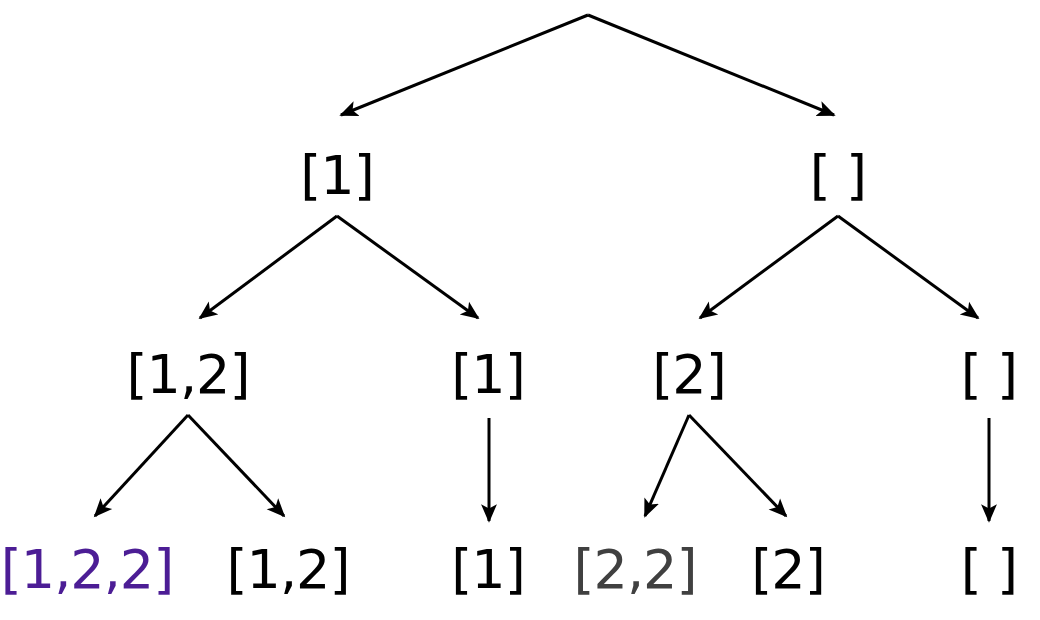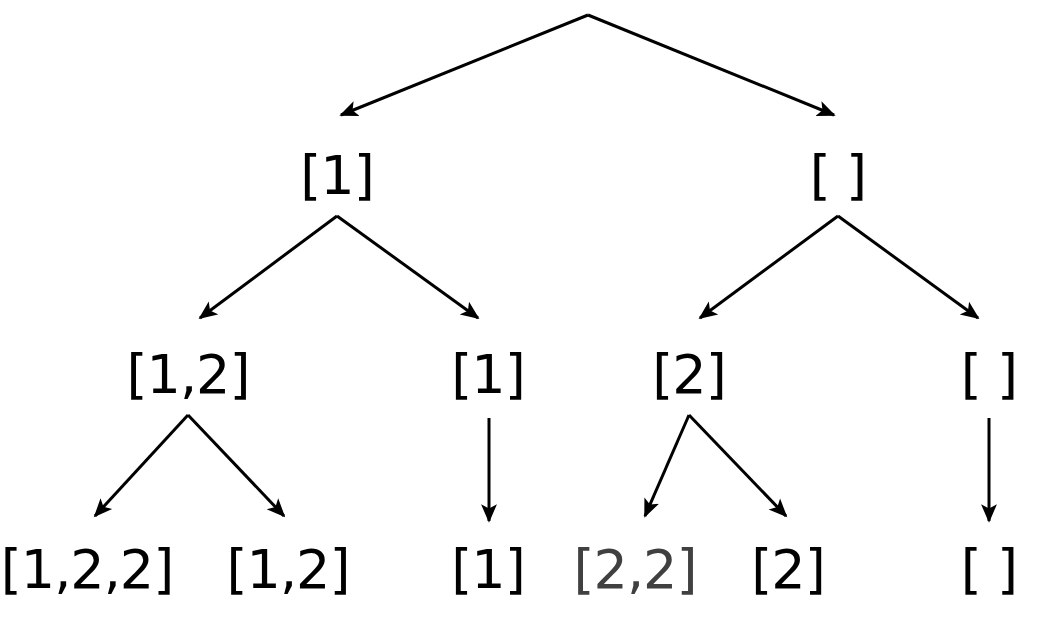--- a/index.html
+++ b/index.html
@@ -66,21 +66,21 @@
       </g>
   </svg>
 
   <div id="nodes-layer">
       <div class="node-label" style="left: 337px; top: 176px; color: rgb(0, 0, 0);">[1]</div>
       <div class="node-label" style="left: 838px; top: 176px; color: rgb(0, 0, 0);">[ ]</div>
       <div class="node-label" style="left: 188px; top: 375px; color: rgb(0, 0, 0);">[1,2]</div>
       <div class="node-label" style="left: 488px; top: 375px; color: rgb(0, 0, 0);">[1]</div>
       <div class="node-label" style="left: 689px; top: 375px; color: rgb(0, 0, 0);">[2]</div>
       <div class="node-label" style="left: 989px; top: 375px; color: rgb(0, 0, 0);">[ ]</div>
-      <div class="node-label" style="left: 87px; top: 570px; color: #000000;">[1,2,2]</div>
+      <div class="node-label" style="left: 87px; top: 570px; color: #4c1d95;">[1,2,2]</div>
       <div class="node-label" style="left: 288px; top: 570px; color: rgb(0, 0, 0);">[1,2]</div>
       <div class="node-label" style="left: 488px; top: 570px; color: rgb(0, 0, 0);">[1]</div>
       <div class="node-label" style="left: 635px; top: 570px; color: #404040;">[2,2]</div>
       <div class="node-label" style="left: 788px; top: 570px; color: rgb(0, 0, 0);">[2]</div>
       <div class="node-label" style="left: 989px; top: 570px; color: rgb(0, 0, 0);">[ ]</div>
     </div>
 
 </div>
 
 </body></html>

